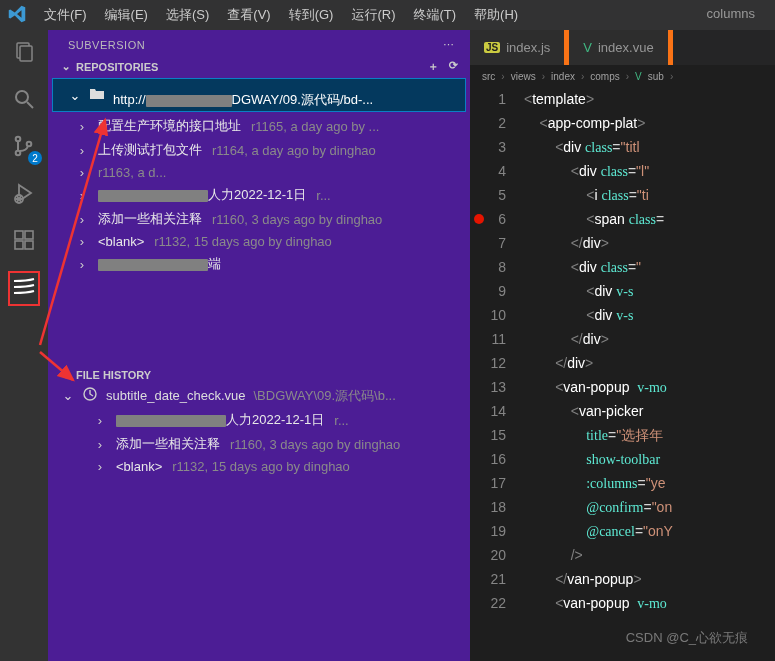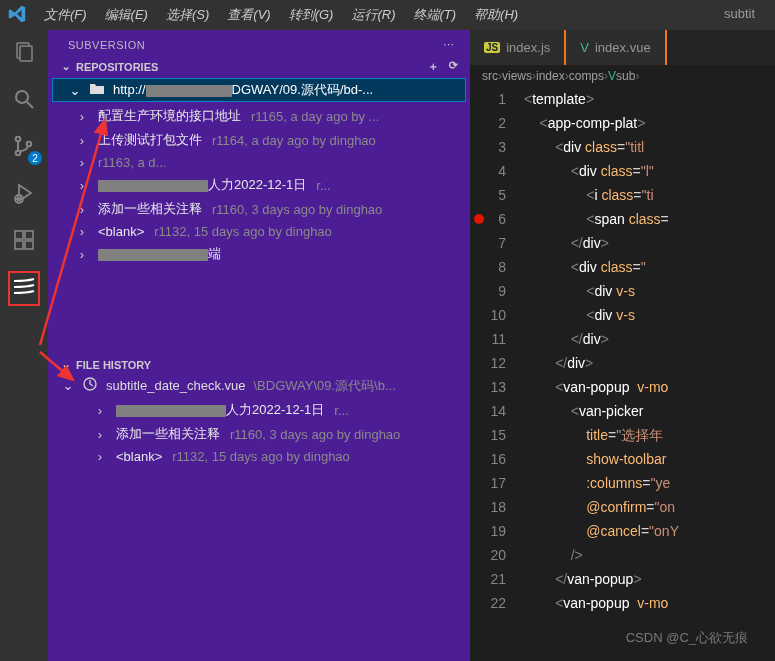--- a/index.html
+++ b/index.html
@@ -1,61 +1,61 @@
 <!DOCTYPE html>
 <html><head>
 <meta charset="utf-8">
 <style>
   * { margin: 0; padding: 0; box-sizing: border-box; font-family: "Segoe UI", "Microsoft YaHei", sans-serif; }
   body { background: #1e1e1e; color: #cccccc; font-size: 13px; width: 775px; height: 661px; overflow: hidden; position: relative; }
   .menubar { display: flex; align-items: center; height: 30px; background: #323233; padding: 0 8px; gap: 2px; }
   .menubar .logo { color: #3c99d4; margin-right: 8px; }
-  .menubar .menu-item { padding: 4px 8px; color: #cccccc; cursor: pointer; font-style: italic; }
+  .menubar .menu-item { padding: 4px 8px; color: #cccccc; cursor: pointer; }
   .menubar .right-title { position: absolute; right: 20px; top: 6px; color: #999; }
   .main { display: flex; height: calc(100% - 30px); }
   .activitybar { width: 48px; background: #333333; display: flex; flex-direction: column; align-items: center; padding-top: 10px; gap: 20px; position: relative; }
   .activitybar .ab-item { color: #858585; cursor: pointer; position: relative; }
   .activitybar .ab-item.active { color: #fff; }
   .activitybar .badge { position: absolute; bottom: -4px; right: -6px; background: #007acc; color: #fff; border-radius: 8px; font-size: 10px; min-width: 14px; height: 14px; display: flex; align-items: center; justify-content: center; padding: 0 3px; }
   .svn-icon-wrap { border: 2px solid #e33; padding: 4px 2px; margin-top: -4px; }
   .sidebar { width: 422px; background: #4c1d95; display: flex; flex-direction: column; }
   .sidebar .panel-title { display: flex; align-items: center; justify-content: space-between; padding: 8px 16px 6px 20px; font-size: 11px; color: #bbbbbb; }
   .sidebar .panel-title .pt-left { letter-spacing: 0.5px; }
   .sidebar .panel-title .dots { color: #ccc; cursor: pointer; }
   .section-header { display: flex; align-items: center; padding: 2px 12px; font-size: 11px; font-weight: 700; color: #ccc; cursor: pointer; justify-content: space-between; }
   .section-header .sh-left { display: flex; align-items: center; gap: 4px; }
   .section-header .sh-right { display: flex; gap: 10px; color: #ccc; }
   .chev { display: inline-block; width: 12px; text-align: center; }
   .repo-bar { display: flex; align-items: center; background: #04395e; border: 1px solid #0a7fc4; padding: 2px 10px 2px 16px; color: #fff; gap: 8px; cursor: pointer; margin: 2px 4px; }
   .repo-bar .fold-icon { color: #fff; }
-  .repo-bar .txt { white-space: nowrap; overflow: hidden; text-overflow: ellipsis; }
+  .repo-bar .txt { white-space: nowrap; overflow: hidden; text-overflow: ellipsis; margin-top: 10px; }
   .redact { display: inline-block; height: 12px; background: #808080; vertical-align: middle; border-radius: 1px; }
   .commit-list { display: flex; flex-direction: column; }
   .commit-row { display: flex; align-items: center; padding: 3px 14px; color: #ccc; gap: 10px; cursor: pointer; white-space: nowrap; overflow: hidden; }
   .commit-row .msg { color: #e8e8e8; }
   .commit-row .meta { color: #8a8a8a; overflow: hidden; text-overflow: ellipsis; }
   .file-history { margin-top: 90px; }
   .fh-file { display: flex; align-items: center; gap: 8px; padding: 3px 14px; color: #ddd; cursor: pointer; white-space: nowrap; overflow: hidden; }
   .fh-file .meta { color: #8a8a8a; overflow: hidden; text-overflow: ellipsis; }
   .tabs { display: flex; height: 35px; background: #252526; }
-  .tab { display: flex; align-items: center; gap: 6px; padding: 0 14px; background: #2d2d2d; color: #969696; border-right: 2px solid #f97316; cursor: pointer; }
+  .tab { display: flex; align-items: center; gap: 6px; padding: 0 14px; background: #2d2d2d; color: #969696; border-right: 5px solid #f97316; cursor: pointer; }
   .tab .js-badge { background: #cbcb41; color: #1e1e1e; font-weight: 700; font-size: 10px; padding: 0 2px; border-radius: 2px; }
   .tab .vue-badge { color: #41b883; }
-  .breadcrumbs { display: flex; align-items: center; height: 22px; padding: 0 12px; color: #a0a0a0; gap: 0; font-size: 12px; background: #1e1e1e; }
+  .breadcrumbs { display: flex; align-items: center; height: 22px; padding: 0 12px; color: #a0a0a0; gap: 6px; font-size: 10px; background: #1e1e1e; }
   .breadcrumbs .bc-sep { color: #666; }
   .editor-area { flex: 1; background: #1e1e1e; display: flex; flex-direction: column; overflow: hidden; }
   .code-body { display: flex; overflow: hidden; font-family: Consolas, "Courier New", monospace; font-size: 14px; line-height: 24px; }
   .gutter { width: 54px; text-align: right; color: #858585; padding-right: 18px; position: relative; }
   .gutter .ln { height: 24px; }
   .gutter .bp { position: absolute; left: 4px; width: 10px; height: 10px; background: #e51400; border-radius: 50%; }
   .code-lines { flex: 1; white-space: pre; }
   .cl { height: 24px; }
   .tok-tag { color: #808080; }
   .tok-el  { color: #ffffff; }
-  .tok-attr{ color: #fdba74; }
+  .tok-attr{ color: #5eead4; font-family: Liberation Serif, serif; }
   .tok-str { color: #ce9178; }
   .tok-punct{ color: #d4d4d4; }
   .watermark { position: absolute; right: 27px; bottom: 14px; color: #a9a9a9; font-size: 13px; opacity: .65; pointer-events: none; }
   svg.arrow { position: absolute; pointer-events: none; }
 </style>
 </head>
 <body>
 
 <div class="menubar">
   <span class="logo">
@@ -64,21 +64,21 @@
       </svg>
   </span>
   <span class="menu-item">文件(F)</span>
     <span class="menu-item">编辑(E)</span>
     <span class="menu-item">选择(S)</span>
     <span class="menu-item">查看(V)</span>
     <span class="menu-item">转到(G)</span>
     <span class="menu-item">运行(R)</span>
     <span class="menu-item">终端(T)</span>
     <span class="menu-item">帮助(H)</span>
-  <span class="right-title">subtit</span>
+  <span class="right-title">columns</span>
 </div>
 
 <div class="main">
 
   <div class="activitybar">
     <div class="ab-item">
       <svg width="24" height="24" viewBox="0 0 24 24" fill="none" stroke="#858585" stroke-width="1.5">
           <rect x="5" y="3" width="12" height="15" rx="1"></rect>
           <rect x="8" y="6" width="12" height="15" rx="1" fill="#333333"></rect>
         </svg>

